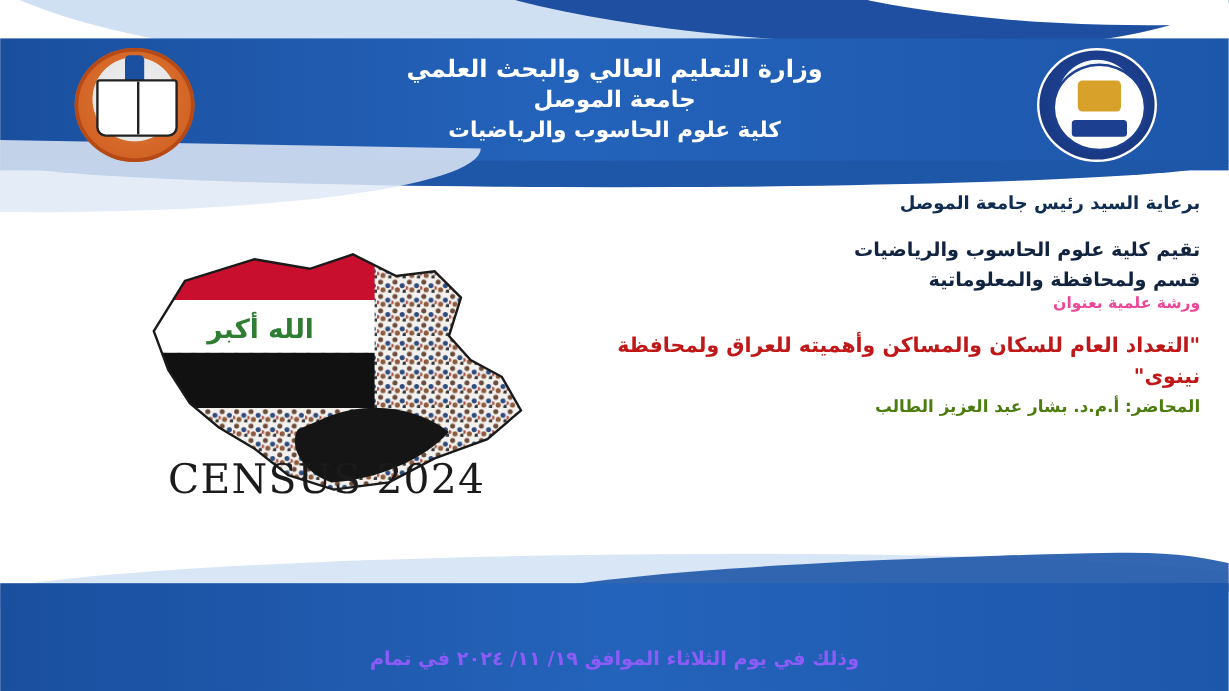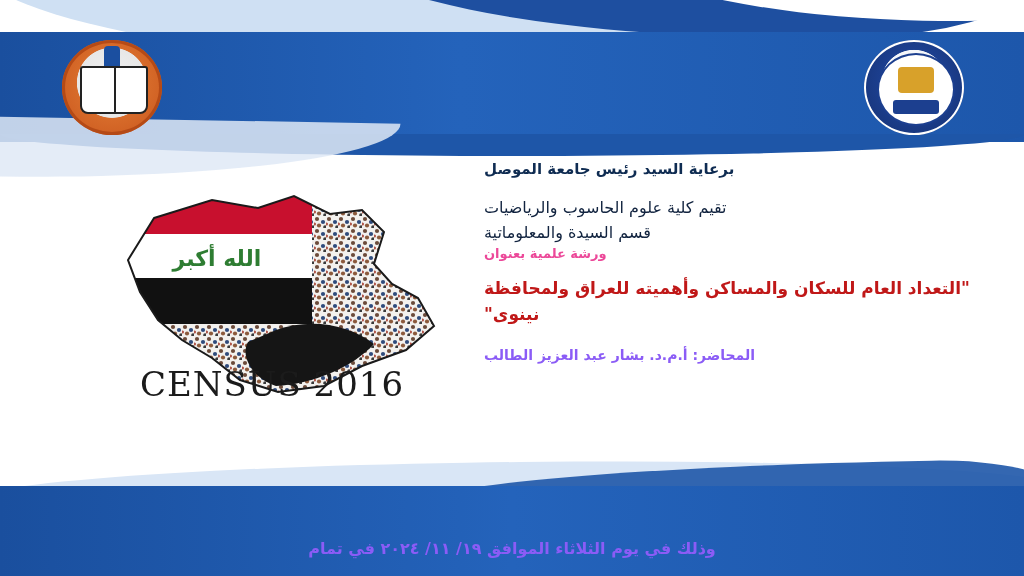--- a/index.html
+++ b/index.html
@@ -188,76 +188,76 @@
     bottom: 10px; left: 14px;
     width: 46px; height: 14px;
     background: #1c3f8f;
     border-radius: 3px;
   }
 
   
   .text-col {
     position: absolute;
     top: 158px;
-    right: 40px;
+    right: 24px;
     width: 500px;
-    text-align: left;
+    text-align: right;
     color: #123;
   }
   .blk { margin-bottom: 14px; }
   .t-dark {
     font-size: 15px;
     font-weight: bold;
     color: #0f2c52;
     line-height: 1.5;
   }
   .t-blue {
     font-size: 14px;
     font-weight: bold;
     color: #2a5cc0;
     line-height: 1.5;
   }
   .t-dark-2 {
     font-size: 16px;
-    font-weight: normal;
+    font-weight: bold;
     color: #11233f;
     line-height: 1.6;
   }
   .t-blue-small {
     font-size: 13px;
     font-weight: bold;
     color: #ec4899;
   }
   .title-red {
     font-size: 17px;
     font-weight: bold;
     color: #c01818;
     line-height: 1.55;
     margin-top: 14px;
   }
   .speaker {
     font-size: 14px;
     font-weight: bold;
-    color: #8b5cf6;
-    margin-top: 20px;
+    color: #4d7c0f;
+    margin-top: 4px;
   }
 
   
   .art {
     position: absolute;
     top: 180px;
     left: 52px;
     width: 420px;
     height: 290px;
   }
   .map-wrap {
     position: relative;
     width: 400px;
     height: 230px;
-    margin: 0 auto;
+    margin: 16px auto;
   }
   .iraq-svg { display: block; width: 400px; height: 230px; }
   .census-label {
     position: absolute;
     bottom: 6px;
     left: 0;
     width: 420px;
     text-align: center;
     font-family: "DejaVu Serif", serif;
     font-size: 34px;
@@ -316,20 +316,25 @@
 
 <div class="poster">
 
   <div class="swoosh-top-light"></div>
   <div class="swoosh-top-mid"></div>
   <div class="swoosh-top-white"></div>
 
   <div class="header-band"></div>
   <div class="header-curve-left"></div>
 
+  <div class="header-titles">
+    <div class="ln1">وزارة التعليم العالي والبحث العلمي</div>
+    <div class="ln2">جامعة الموصل</div>
+    <div class="ln3">كلية علوم الحاسوب والرياضيات</div>
+  </div>
 
   <div class="logo logo-left">
     <div class="logo-left-art">
       <div class="torch"></div>
       <div class="book"></div>
     </div>
   </div>
 
   <div class="logo logo-right">
     <div class="logo-right-art">
@@ -341,21 +346,21 @@
 
     <div class="blk">
       <div class="t-dark">برعاية السيد رئيس جامعة الموصل</div>
     </div>
 
     <div class="blk">
     </div>
 
     <div class="blk">
       <div class="t-dark-2">تقيم كلية علوم الحاسوب والرياضيات</div>
-      <div class="t-dark-2">قسم السيدة والمعلوماتية</div>
+      <div class="t-dark-2">قسم ولمحافظة والمعلوماتية</div>
       <div class="t-blue-small">ورشة علمية بعنوان</div>
     </div>
 
     <div class="title-red">"التعداد العام للسكان والمساكن وأهميته للعراق ولمحافظة نينوى"</div>
     <div class="speaker">المحاضر: أ.م.د. بشار عبد العزيز الطالب</div>
   </div>
 
   <div class="art">
     <div class="map-wrap">
       <svg class="iraq-svg" viewBox="0 0 400 230">
@@ -388,21 +393,21 @@
 
         <g clip-path="url(#iraqClip)">
           <path d="M214,150 C248,138 286,144 312,164 C290,188 250,204 214,206
                    C190,198 178,176 186,162 Z" fill="#151515"></path>
         </g>
 
         <path d="M92,38 L150,20 L196,28 L232,16 L268,34 L300,30 L322,52 L312,84
                  L330,104 L356,118 L372,146 L344,170 L300,186 L262,206 L216,212
                  L178,200 L150,178 L120,160 L96,140 L78,112 L66,80 Z" fill="none" stroke="#1a1a1a" stroke-width="2"></path>
       </svg>
-      <div class="census-label">CENSUS 2016</div>
+      <div class="census-label">CENSUS 2024</div>
     </div>
   </div>
 
   <div class="footer-curve"></div>
   <div class="footer-curve-2"></div>
   <div class="footer-band"></div>
   <div class="footer-text">
     <div>وذلك في يوم الثلاثاء الموافق ١٩/ ١١/ ٢٠٢٤ في تمام</div>
   </div>
 

